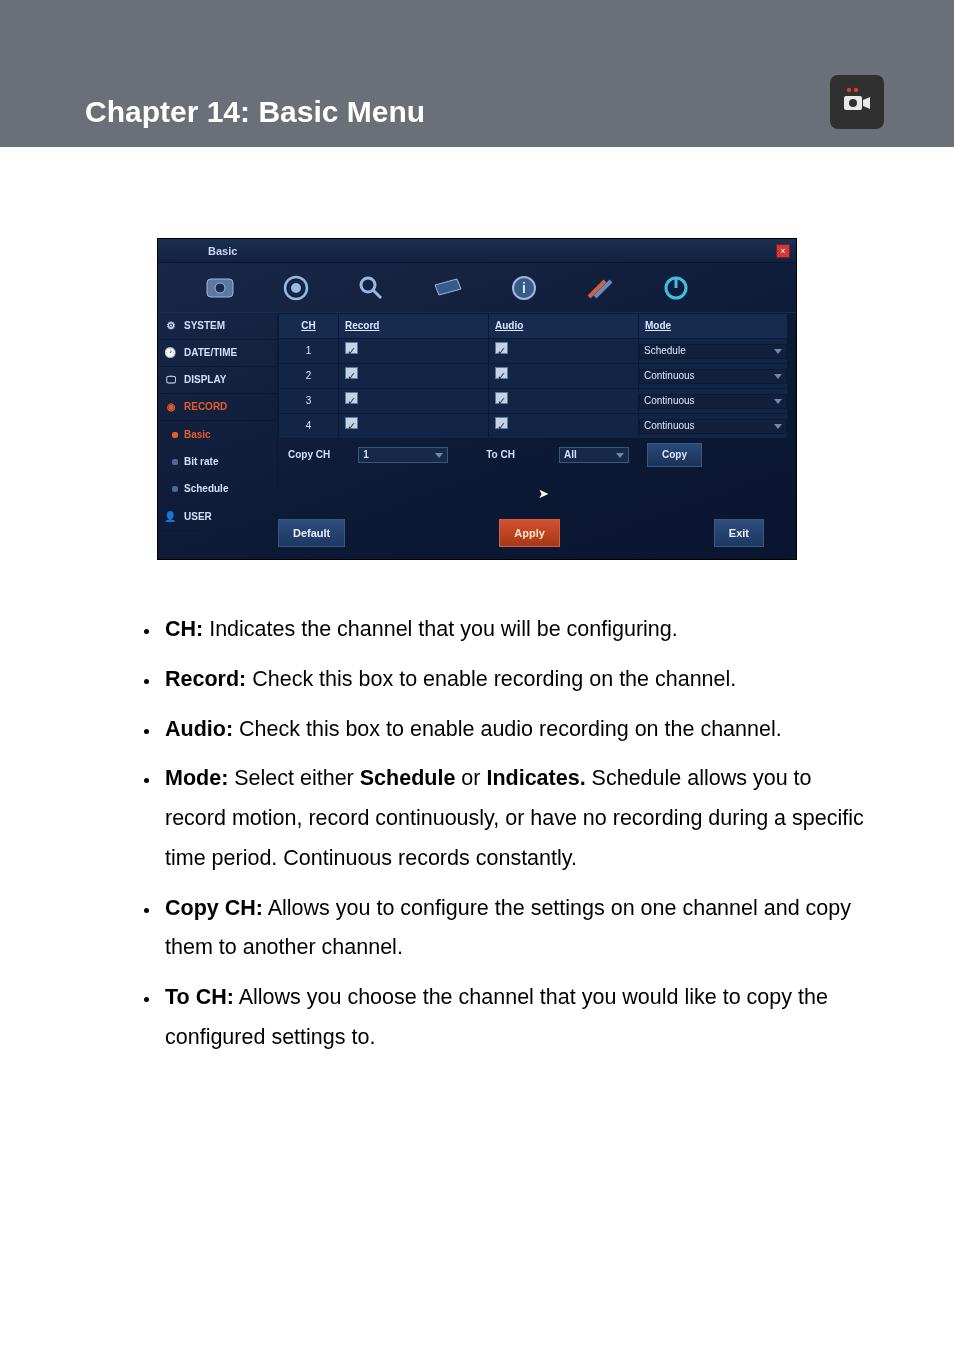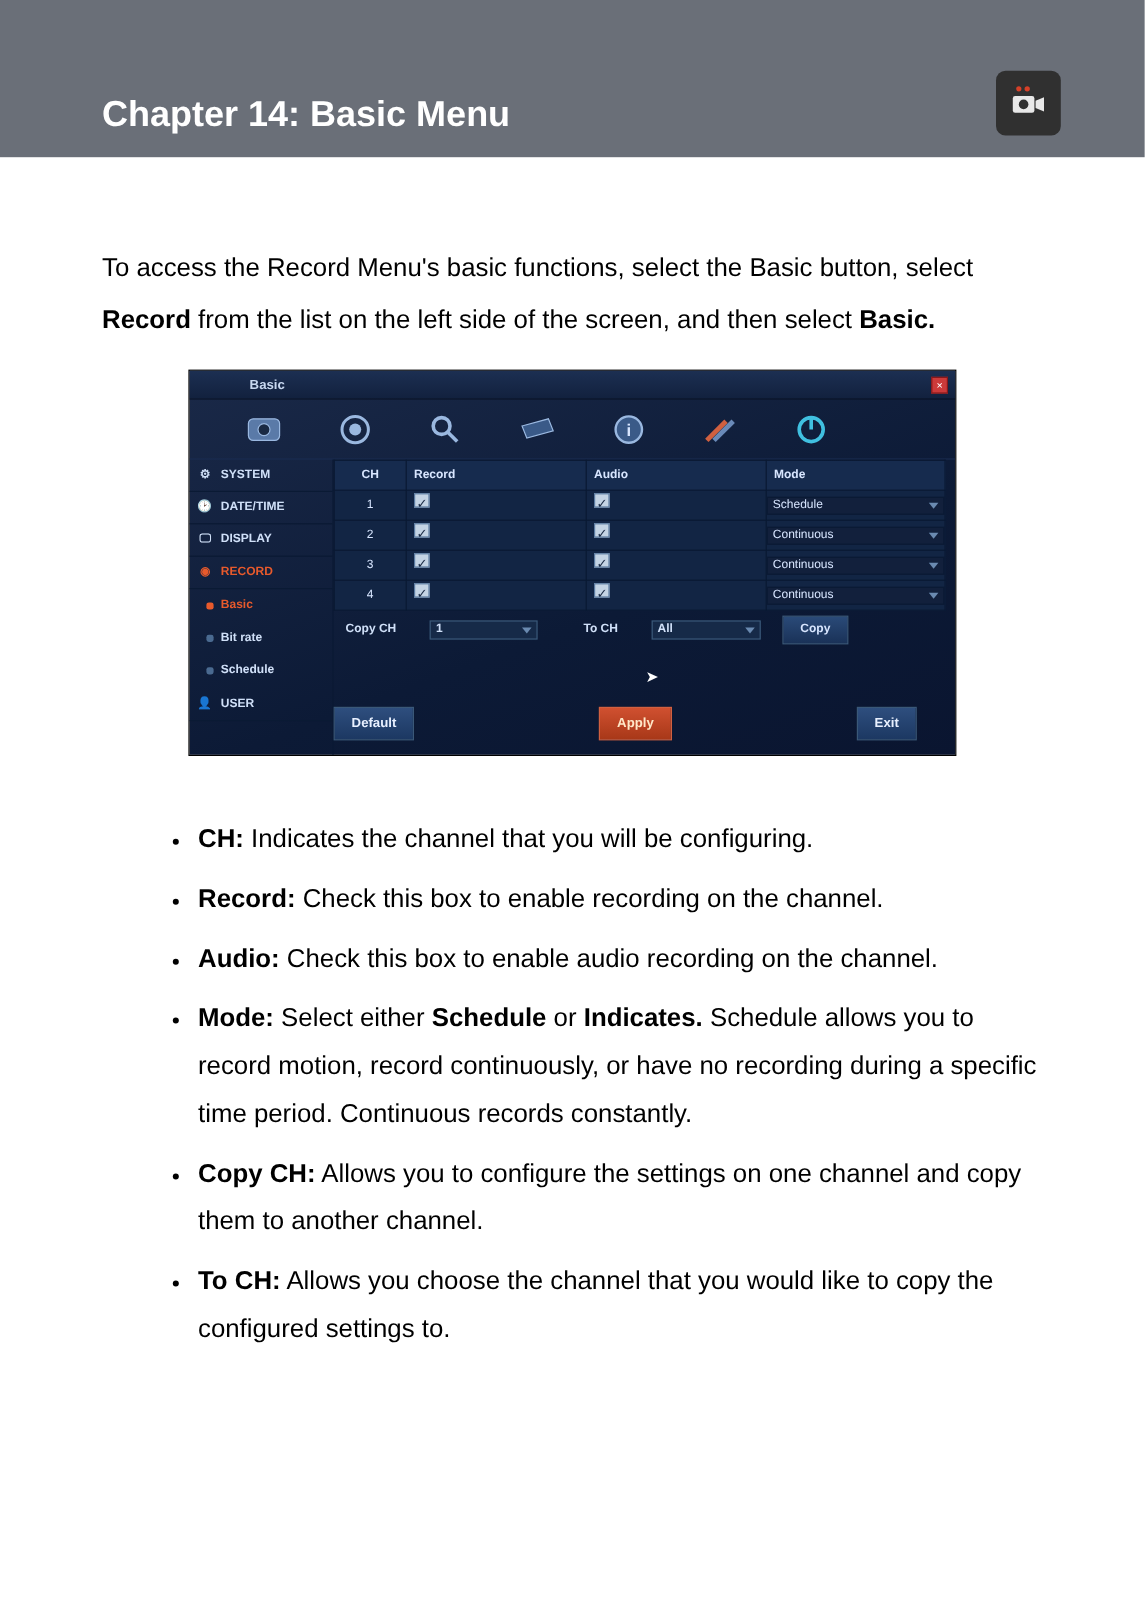--- a/index.html
+++ b/index.html
@@ -4,21 +4,21 @@
 <style>
   * { box-sizing: border-box; margin: 0; padding: 0; }
   body {
     font-family: Arial, Helvetica, sans-serif;
     background: #fff;
     width: 954px;
     color: #000;
   }
   .page-header {
     background: #6a6f78;
-    height: 131px;
+    height: 147px;
     position: relative;
   }
   .page-header-inner {
     position: absolute;
     bottom: 0;
     left: 0;
     right: 0;
     padding: 0 70px 18px 85px;
     display: flex;
     justify-content: space-between;
@@ -117,20 +117,21 @@
   table.chtable th, table.chtable td {
     border: 1px solid #0a1a34;
     background: #122544;
     padding: 2px 6px;
     height: 17px;
     text-align: left;
   }
   table.chtable th {
     background: #162b4e;
     font-weight: bold;
+    text-decoration: underline;
   }
   table.chtable td.center, table.chtable th.center { text-align: center; }
   .chk {
     display: inline-block;
     width: 13px; height: 12px;
     border: 1px solid #5a7aa0;
     background: #c4d4e4;
     position: relative;
   }
   .chk:after {
@@ -215,23 +216,20 @@
         <rect x="5" y="12" width="18" height="14" rx="2" fill="#e8e8e8"></rect>
         <circle cx="14" cy="19" r="4" fill="#303030"></circle>
         <path d="M24 16 L31 13 L31 25 L24 22 Z" fill="#e8e8e8"></path>
       </svg>
     </div>
   </div>
 </div>
 
 <div class="content">
   <br>
-  <p class="para">
-    <span>To access the Record Menu's basic functions, select the Basic button, select </span><span class="b">Record</span><span> from the list on the left side of the screen, and then select </span><span class="b">Basic.</span>
-  </p>
 
   
   <div class="screenshot">
     <div class="shot-titlebar">
       <span class="shot-titlebar-title">Basic</span>
       <span class="shot-close">×</span>
     </div>
     <div class="shot-iconbar">
       <div class="bicon">
         <svg viewBox="0 0 34 30">
@@ -368,21 +366,21 @@
         </tbody>
           </table>
 
         <div class="copy-row">
           <span>Copy CH</span>
           <div class="sel-box" style="width:90px; margin-left:20px">
             <span>1</span>
             <span class="dd-arrow"></span>
           </div>
           <span style="margin-left:30px">To CH</span>
-          <div class="sel-box" style="width:91px; margin-left:20px">
+          <div class="sel-box" style="width:70px; margin-left:36px">
             <span>All</span>
             <span class="dd-arrow"></span>
           </div>
           <div class="copy-btn" style="margin-left:10px">Copy</div>
         </div>
 
         <div class="cursor">➤</div>
 
         <div class="foot-row">
           <div class="foot-btn">Default</div>

